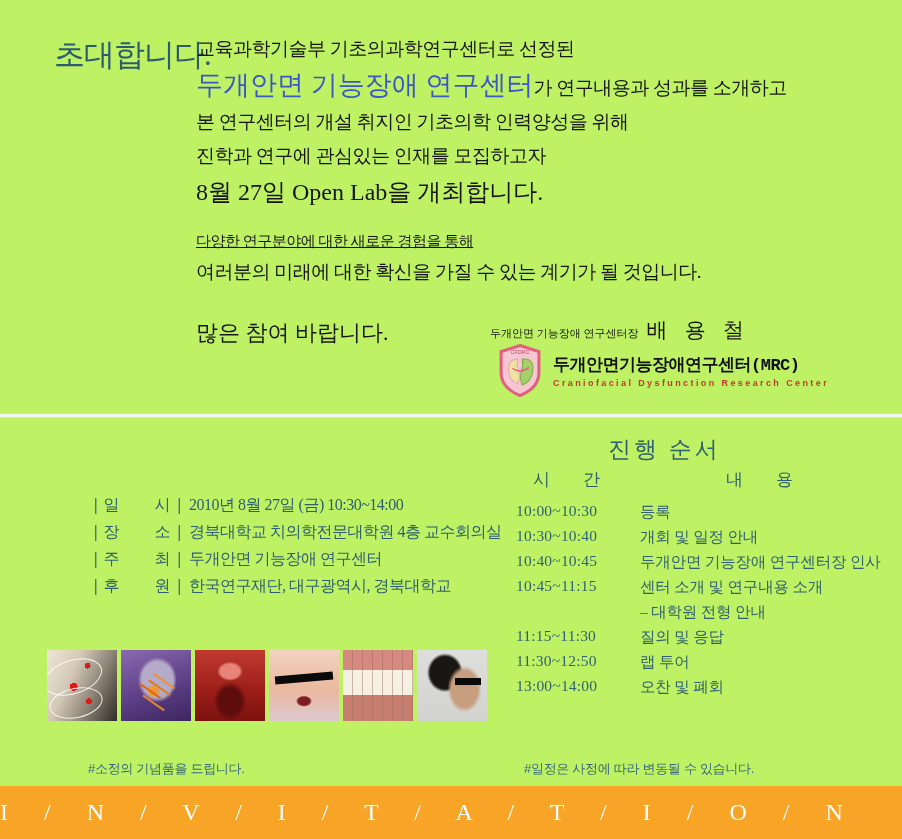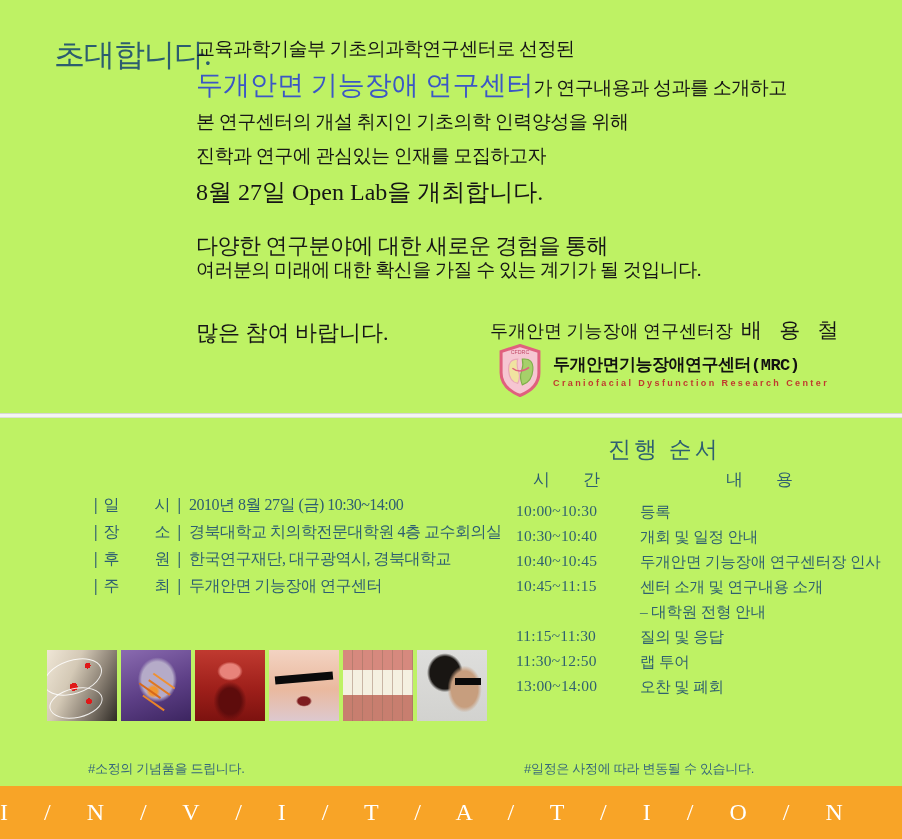--- a/index.html
+++ b/index.html
@@ -12,25 +12,25 @@
   
   .invite-title { position:absolute; left:54px; top:34px; font-size:31px;
                   color:#2c5d6f; letter-spacing:-1px; }
   .intro { position:absolute; left:196px; top:38px; width:680px; }
   .intro p { line-height:1.18; }
   .t1 { font-size:19px; margin-bottom:10px; letter-spacing:-0.5px; }
   .t2 { font-size:19px; margin-bottom:9px; letter-spacing:-0.5px; }
   .big-blue { font-size:27px; color:#3b57c6; letter-spacing:0px; }
   .t3,.t4 { font-size:19px; margin-bottom:11px; letter-spacing:-0.5px; }
   .t5 { font-size:24px; margin:3px 0 27px 0; letter-spacing:0px; }
-  .t6 { font-size:22px; letter-spacing:-0.5px; }
+  .t6 { font-size:15px; margin-bottom:10px; letter-spacing:-0.5px;text-decoration:underline; }
   .t7 { font-size:19px; letter-spacing:-0.5px; }
   .closing { position:absolute; left:196px; top:318px; font-size:22px; }
   .signature { position:absolute; left:490px; top:316px; white-space:nowrap; }
-  .sig-role { font-size:18px; }
+  .sig-role { font-size:11px; }
   .sig-name { font-size:21px; letter-spacing:6px; margin-left:4px; }
 
   
   .logo-row { position:absolute; left:497px; top:344px; display:flex; align-items:center; }
   .logo-shield { width:46px; height:53px; flex:0 0 auto; }
   .logo-texts { margin-left:10px; }
   .logo-title { font-family:Liberation Mono, monospace;
                 font-weight:bold; font-size:17px; color:#111; letter-spacing:-0.5px; }
   .logo-sub { font-family:"Liberation Sans","DejaVu Sans",sans-serif;
               font-size:9px; font-weight:bold; color:#c0392e; letter-spacing:2.4px; margin-top:2px; }
@@ -150,24 +150,24 @@
 
 
   <div class="overview-list">
     <div class="ov-row">
       <span class="ov-pipe">|</span><span class="ov-label">일　　시</span><span class="ov-pipe">|</span><span class="ov-value">2010년 8월 27일 (금) 10:30~14:00</span>
     </div>
     <div class="ov-row">
       <span class="ov-pipe">|</span><span class="ov-label">장　　소</span><span class="ov-pipe">|</span><span class="ov-value">경북대학교 치의학전문대학원 4층 교수회의실</span>
     </div>
     <div class="ov-row">
+      <span class="ov-pipe">|</span><span class="ov-label">주　　최</span><span class="ov-pipe">|</span><span class="ov-value">두개안면 기능장애 연구센터</span>
+    </div>
+    <div class="ov-row">
       <span class="ov-pipe">|</span><span class="ov-label">후　　원</span><span class="ov-pipe">|</span><span class="ov-value">한국연구재단, 대구광역시, 경북대학교</span>
-    </div>
-    <div class="ov-row">
-      <span class="ov-pipe">|</span><span class="ov-label">주　　최</span><span class="ov-pipe">|</span><span class="ov-value">두개안면 기능장애 연구센터</span>
     </div>
   </div>
 
   <div class="schedule-heading">진행 순서</div>
 
   <div class="schedule-cols">
     <span class="col-time">시　간</span>
     <span class="col-content">내　용</span>
   </div>
 

